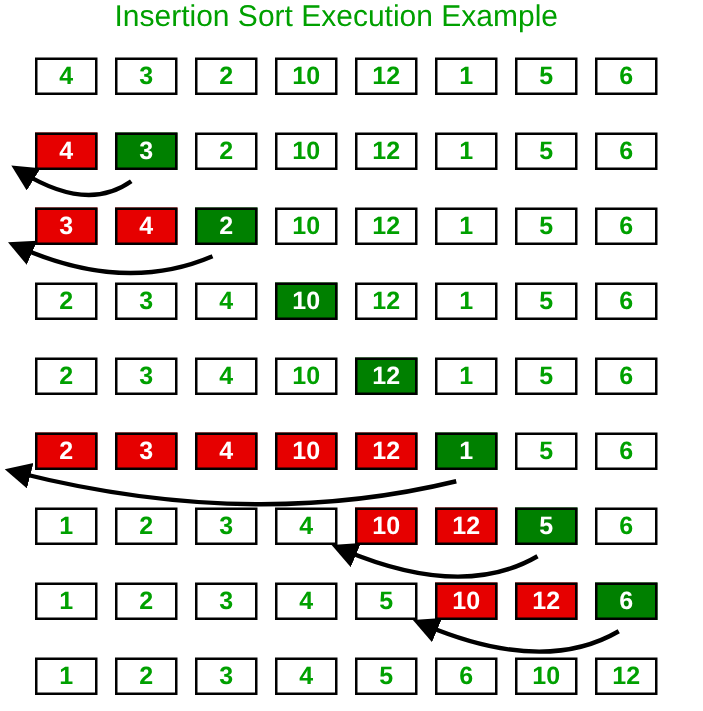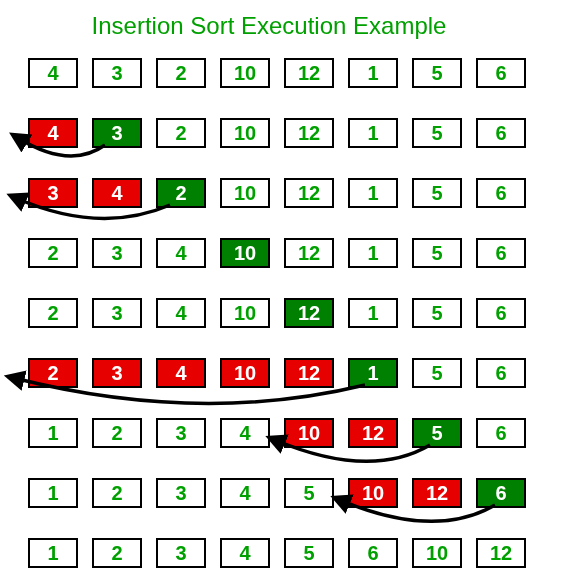--- a/index.html
+++ b/index.html
@@ -5,21 +5,20 @@
   body {
     margin: 0;
     padding: 0;
     font-family: Arial, sans-serif;
     background: #fff;
     width: 562px;
   }
   .container {
     width: 538px;
     position: relative;
-    padding-top: 12px;
   }
   .title {
     text-align: center;
     color: #00a000;
     font-size: 24px;
     margin-bottom: 18px;
   }
   .row {
     display: flex;
     gap: 14px;

